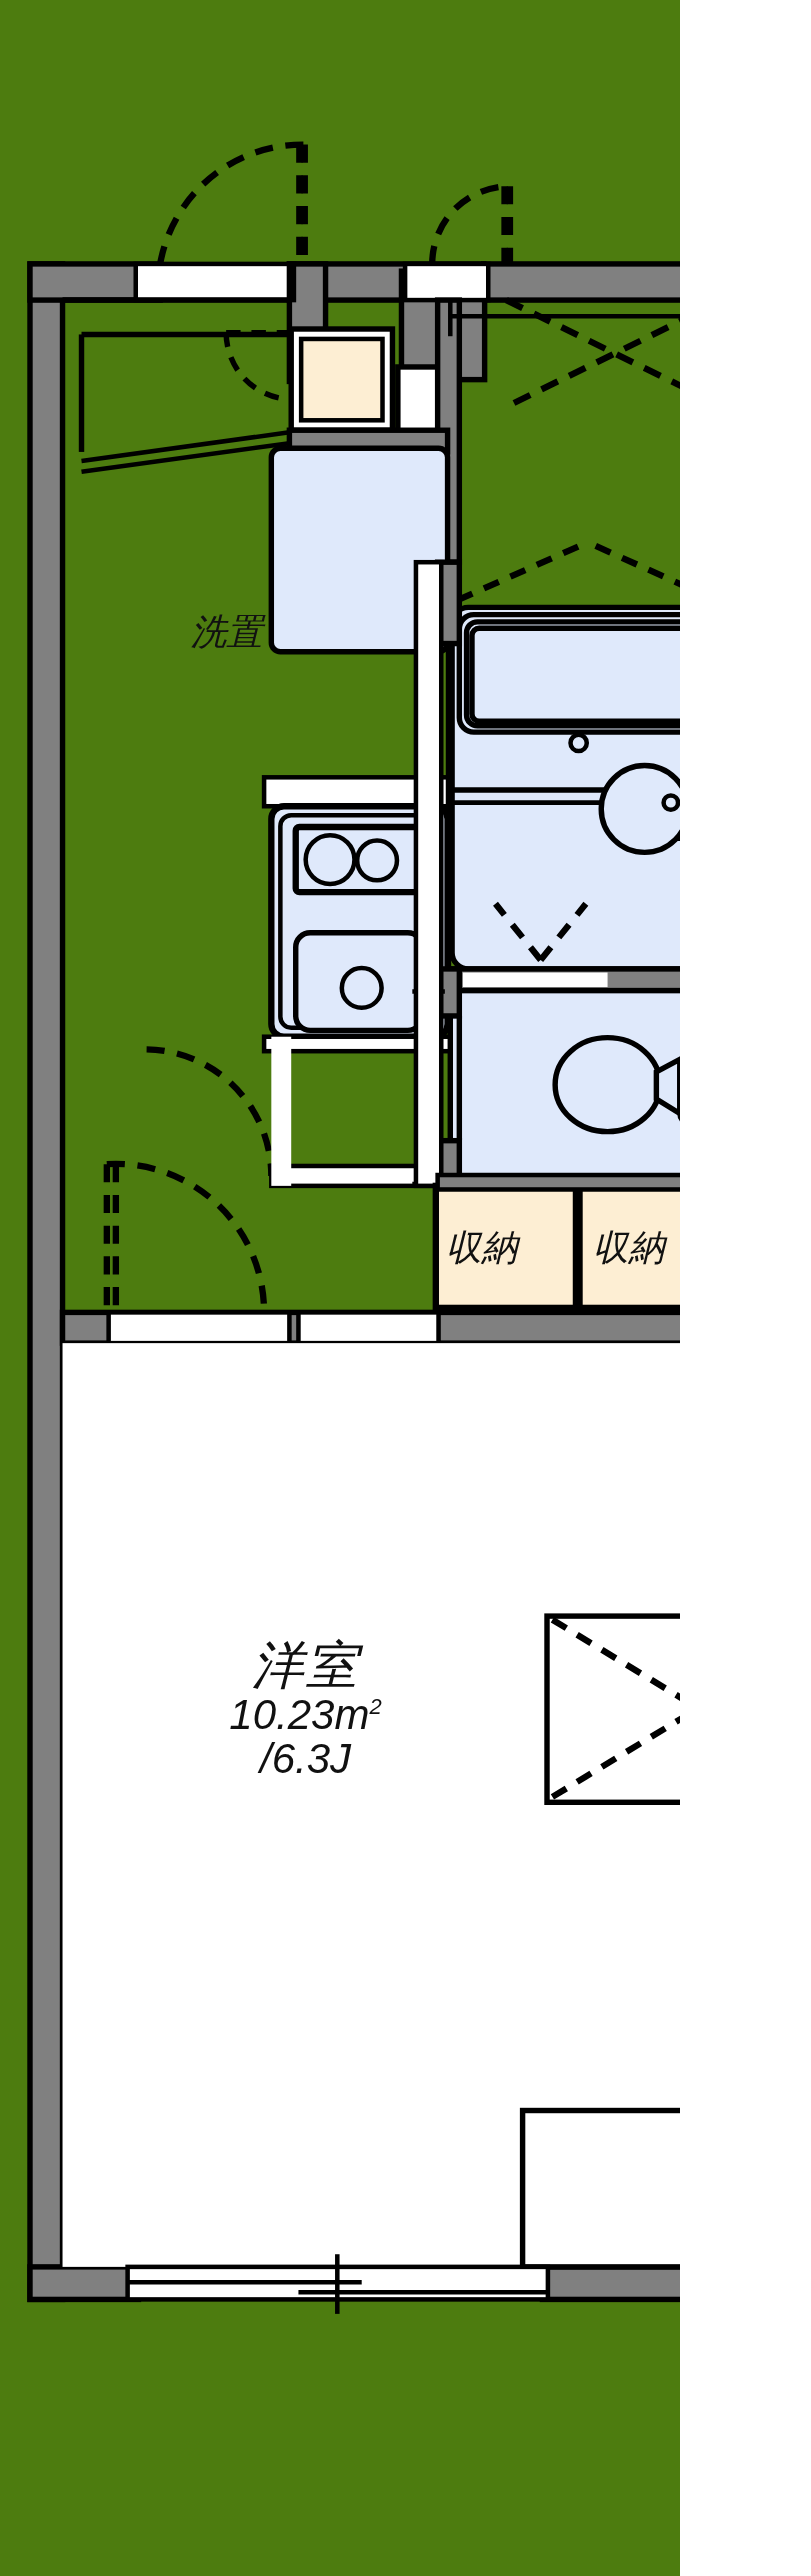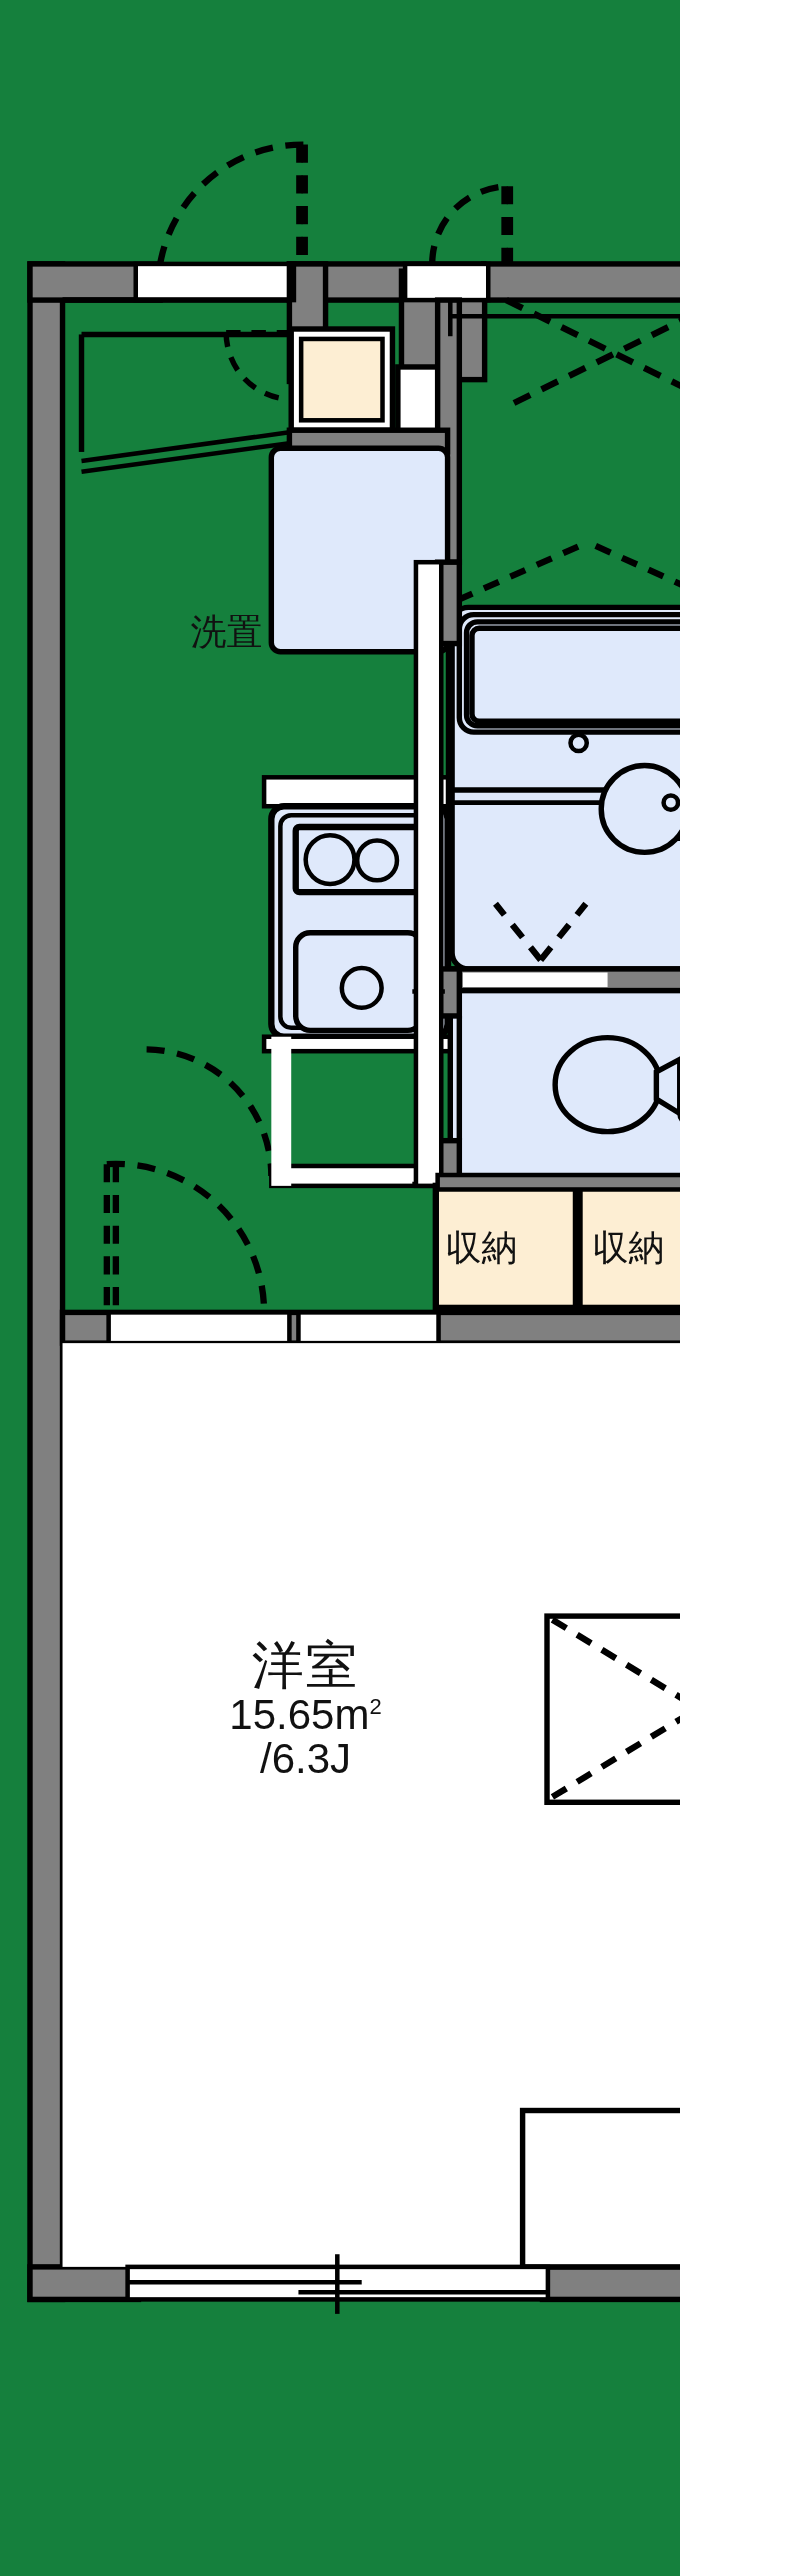--- a/index.html
+++ b/index.html
@@ -1,17 +1,17 @@
 <!DOCTYPE html>
 <html style="font-size:14.5px"><head>
 <meta charset="utf-8">
 <style>
   html,body{margin:0;padding:0;background:#ffffff;}
   body{font-family:"Liberation Sans","DejaVu Sans",sans-serif;}
-  #stage{position:relative;width:680px;height:2576px;background:#15803d;overflow:hidden;}
+  #stage{position:relative;width:680px;height:2576px;background:#4d7c0f;overflow:hidden;font-style:italic;}
   #plan{position:absolute;left:0;top:0;width:812px;height:2576px;}
   .lbl{position:absolute;color:#111;line-height:1.05;text-align:center;white-space:nowrap;}
   .lbl-jp{font-family:"DejaVu Sans",sans-serif;}
   #room-label{left:152px;top:1638px;width:307px;}
   #room-label .rn{font-size:52px;letter-spacing:1.8px;}
   #room-label .ra{font-size:42px;letter-spacing:0px;}
   #room-label .ra sup{font-size:22px;vertical-align:super;}
   #room-label .rj{font-size:42px;}
   .small-jp{font-size:36px;}
   #lbl-sentaku{left:145px;top:613px;width:163px;}
@@ -235,18 +235,18 @@
   </svg>
 
   <div class="lbl lbl-jp small-jp" id="lbl-sentaku">洗置</div>
 
   <div class="lbl lbl-jp small-jp" id="lbl-closet-1">収納</div>
 
   <div class="lbl lbl-jp small-jp" id="lbl-closet-2">収納</div>
 
   <div class="lbl" id="room-label">
     <div class="rn lbl-jp">洋室</div>
-    <div class="ra"><span>15.65m</span><sup>2</sup></div>
+    <div class="ra"><span>10.23m</span><sup>2</sup></div>
     <div class="rj">/6.3J</div>
   </div>
 
 </div>
 
 
 </body></html>

